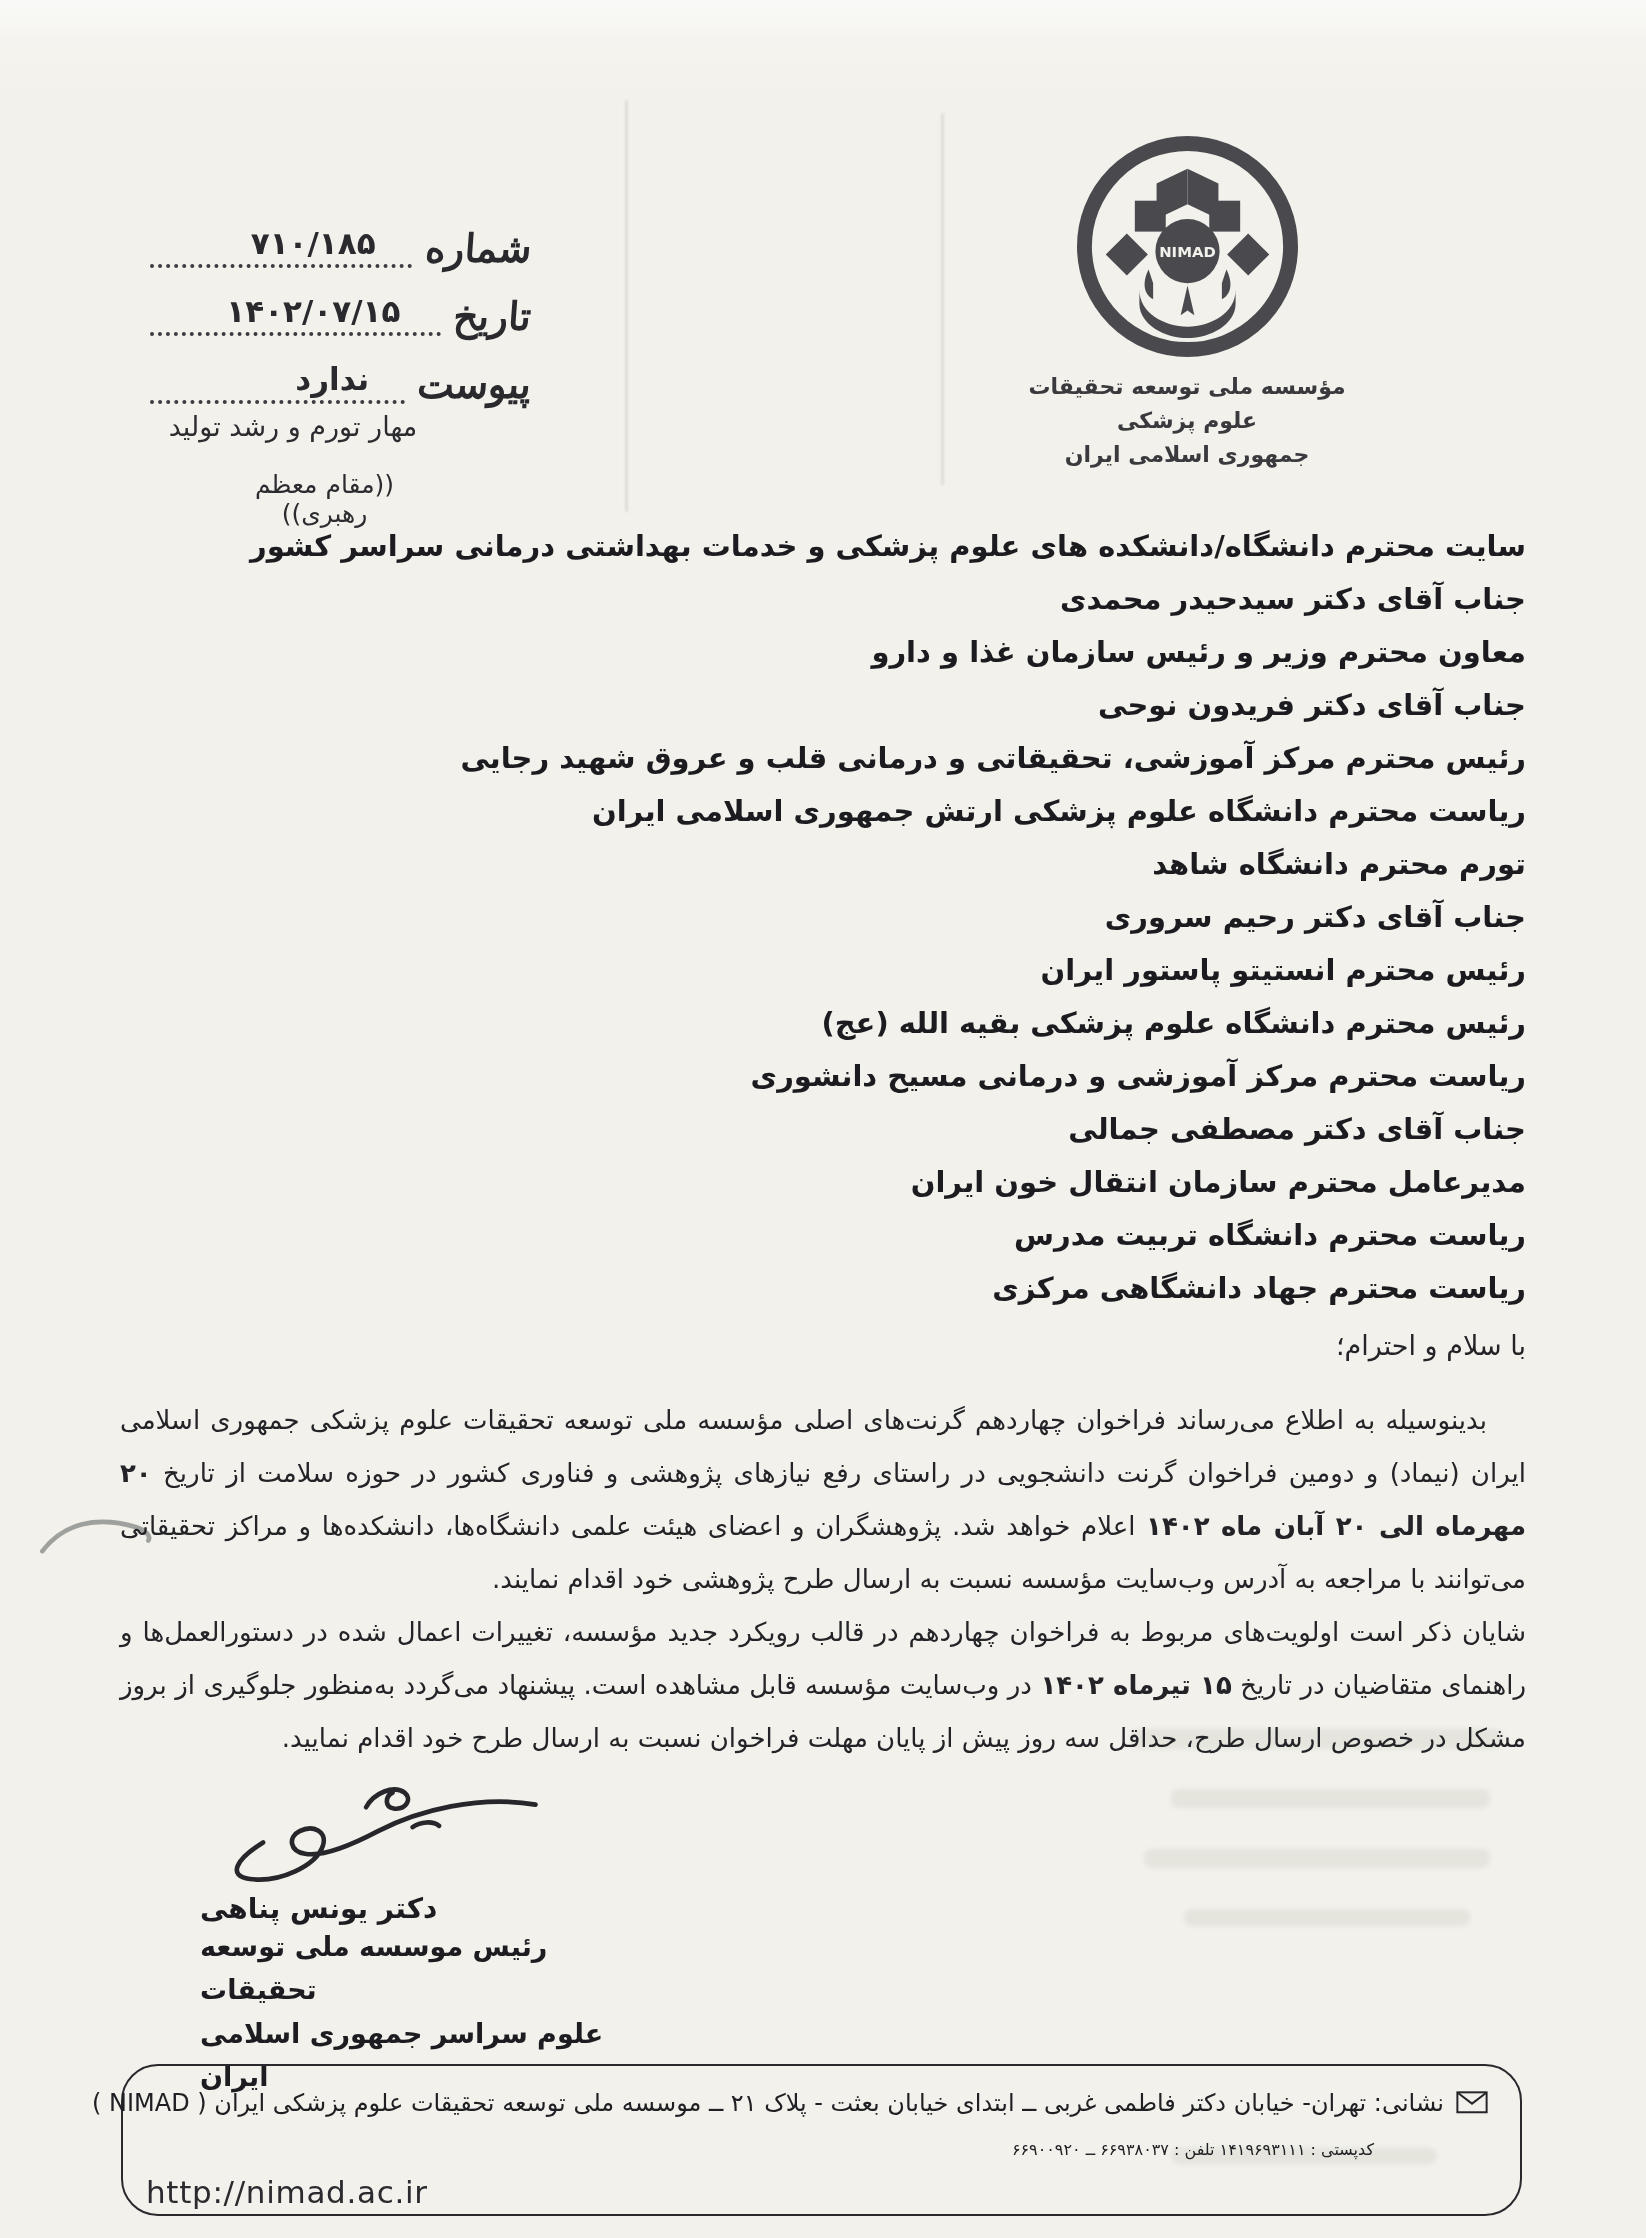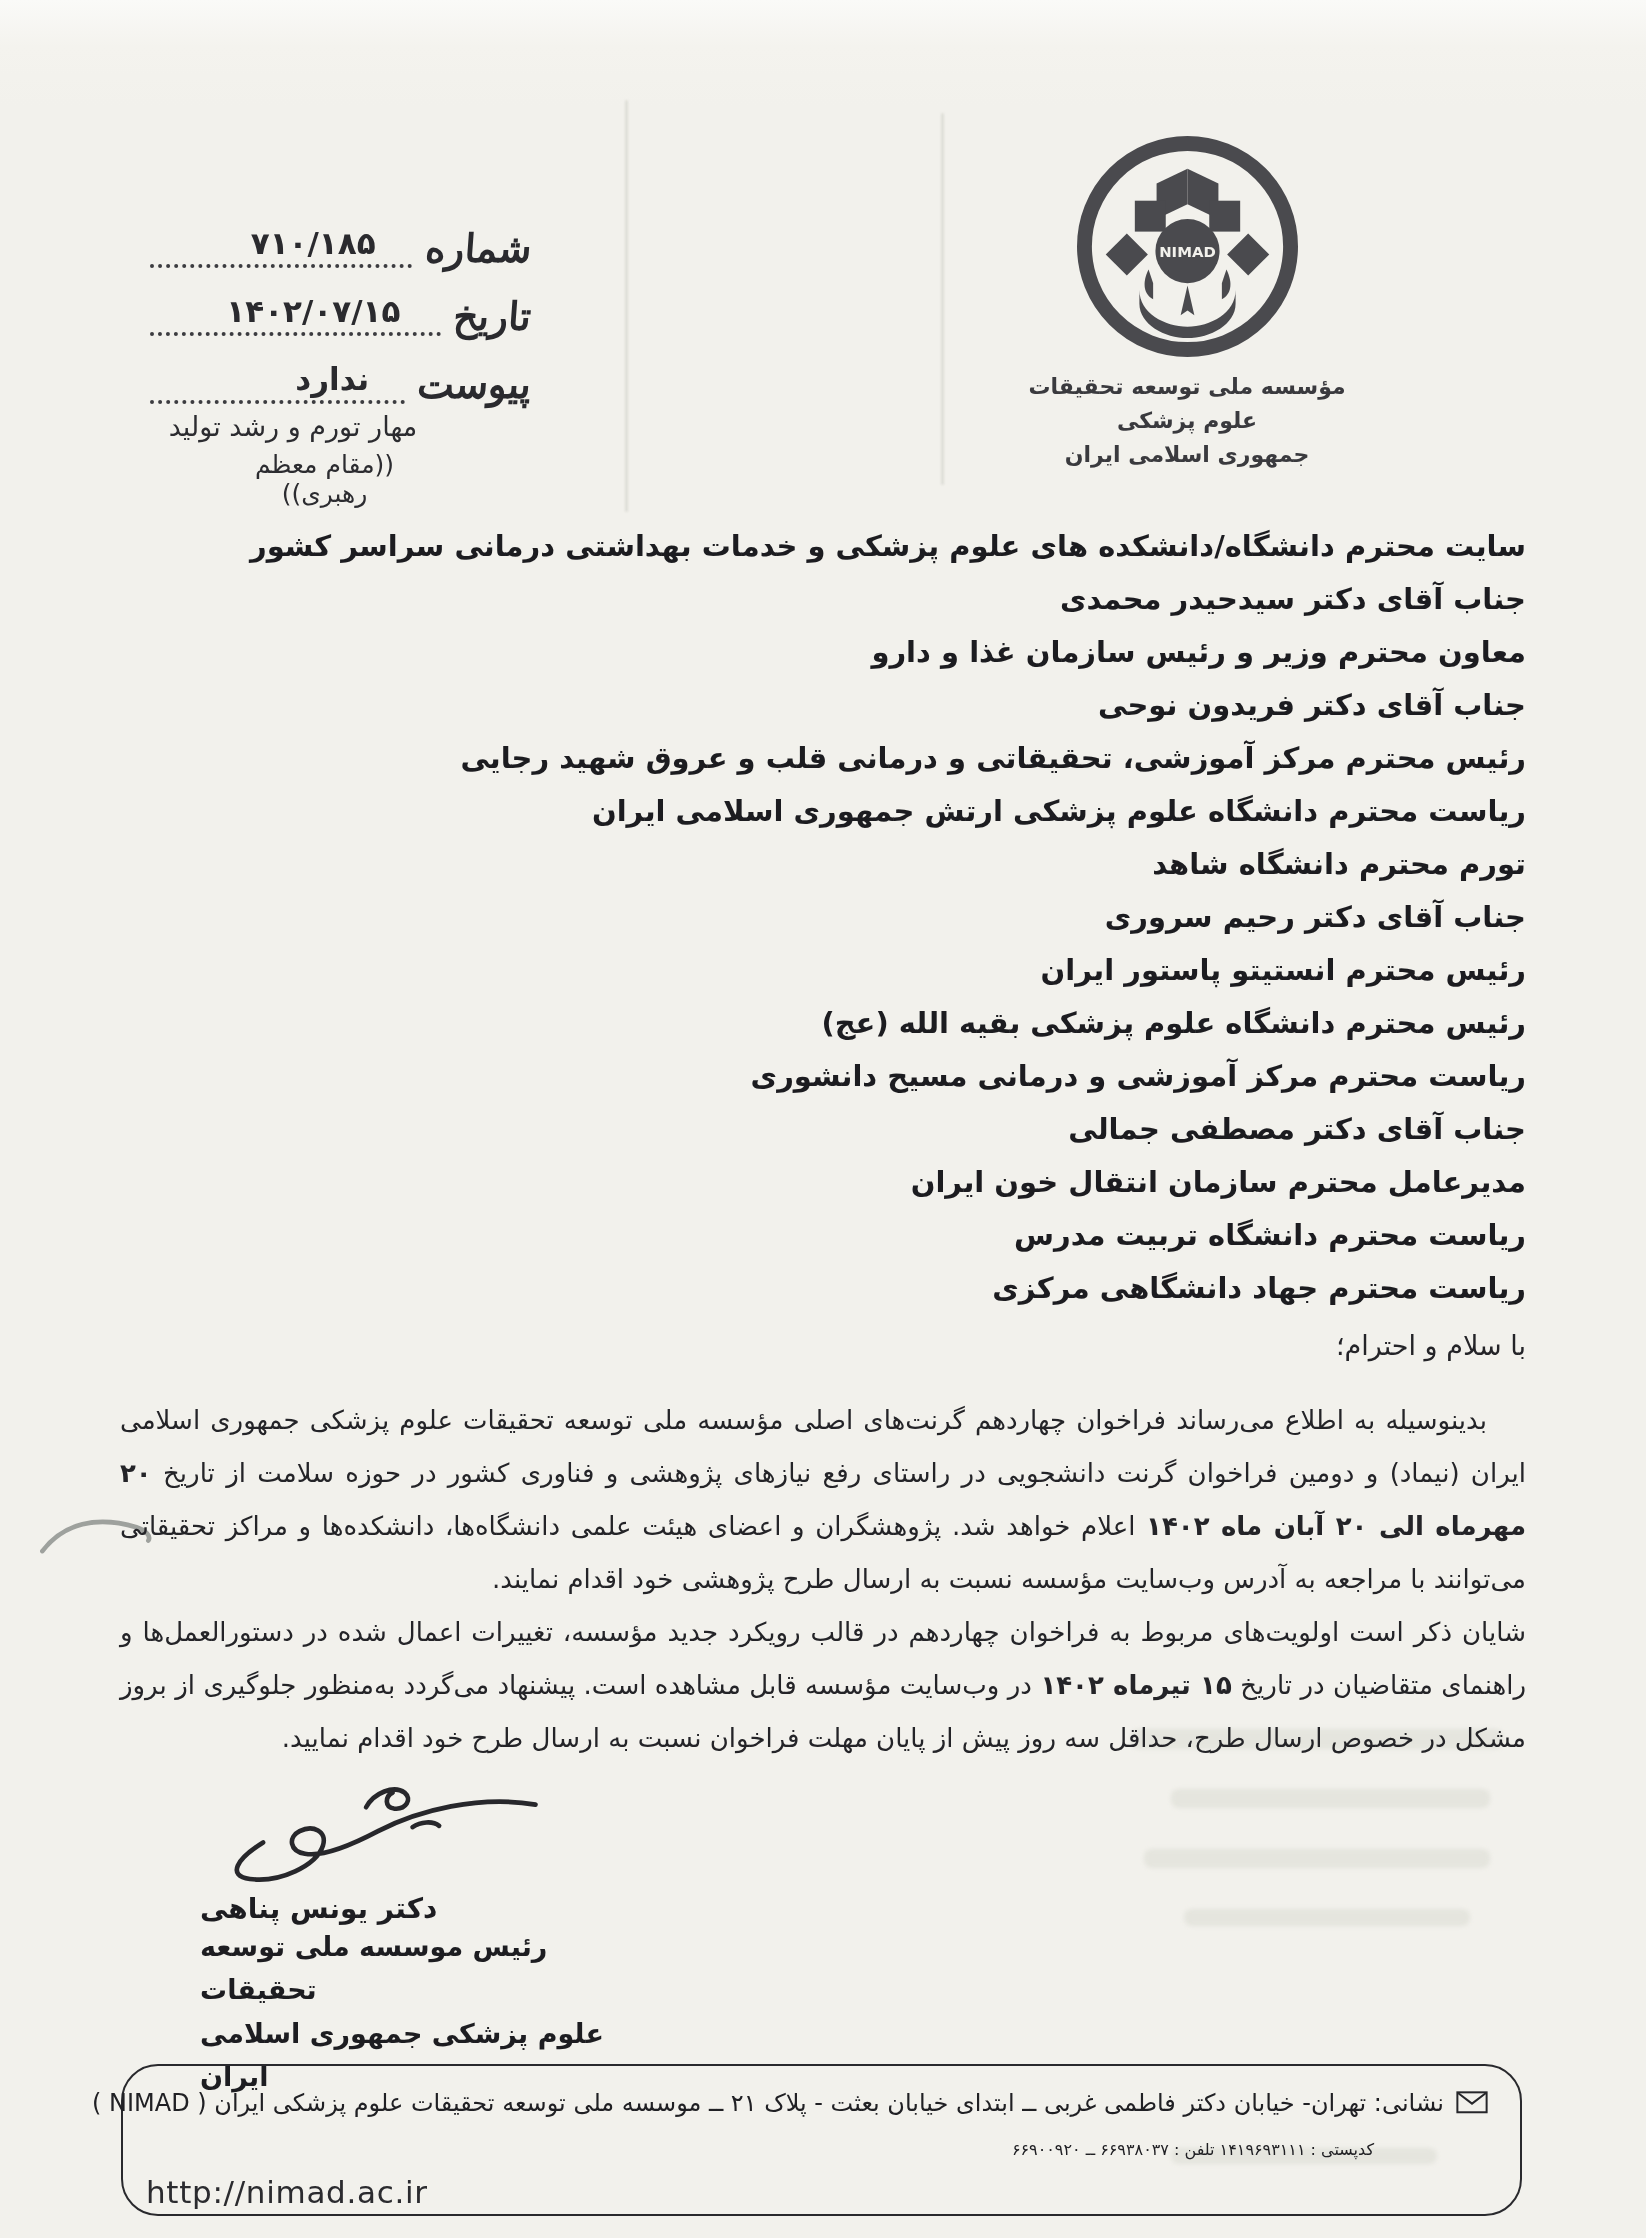--- a/index.html
+++ b/index.html
@@ -34,21 +34,21 @@
     height:47px;
   }
   .meta-value{
     position:absolute;right:14%;bottom:2.7px;
     font-size:31px;font-weight:bold;color:#2a2a2e;
     letter-spacing:1.3px;white-space:nowrap;
   }
   
   .slogan{position:absolute;top:411px;left:150px;width:286px;text-align:center;}
   .slogan-l1{font-size:27px;font-weight:500;color:#2c2c30;}
-  .slogan-l2{font-size:25px;color:#2c2c30;margin-top:8px;margin-left:63px;}
+  .slogan-l2{font-size:25px;color:#2c2c30;margin-top:28px;margin-left:63px;}
   
   .logo-block{position:absolute;top:132px;right:286px;width:346px;text-align:center;}
   .logo-svg{display:block;margin:0 auto;}
   .logo-sub{font-size:22px;font-weight:bold;color:#3a3a3e;line-height:1.55;margin-top:9.3px;}
   
   .letter{position:absolute;top:520px;right:120px;left:120px;}
   .recipient{
     font-size:29px;font-weight:bold;color:#1c1c20;
     line-height:53px;white-space:nowrap;
   }
@@ -199,21 +199,21 @@
   <div class="sig-block">
     <svg width="372" height="123" viewBox="0 0 560 185">
       <g fill="none" stroke="#27272b" stroke-width="7" stroke-linecap="round">
         <path d="M95,115 C55,140 40,165 75,170 C120,176 175,150 185,120 C192,98 170,88 150,98 C132,107 135,128 158,132 C185,137 230,118 268,98 C330,66 420,44 505,58"></path>
         <path d="M250,62 C262,40 292,28 308,40 C320,50 310,66 292,64 C278,62 278,46 290,40"></path>
         <path d="M320,92 C332,84 350,82 360,90"></path>
       </g>
     </svg>
     <div class="sig-name">دکتر یونس پناهی</div>
     <div class="sig-title">رئیس موسسه ملی توسعه تحقیقات</div>
-    <div class="sig-title">علوم پزشکی جمهوری اسلامی ایران</div>
+    <div class="sig-title">علوم سراسر جمهوری اسلامی ایران</div>
   </div>
 
   <div class="footer-box">
     <div class="footer-line1">
       <svg class="env-icon" width="32" height="22.6" viewBox="0 0 48 34">
         <rect x="2" y="2" width="44" height="30" fill="none" stroke="#26262a" stroke-width="3"></rect>
         <path d="M3,3 L24,19 L45,3" fill="none" stroke="#26262a" stroke-width="3"></path>
       </svg>
       <span>نشانی: تهران- خیابان دکتر فاطمی غربی ــ ابتدای خیابان بعثت - پلاک ۲۱ ــ موسسه ملی توسعه تحقیقات علوم پزشکی ایران ( NIMAD )</span>
     </div>

